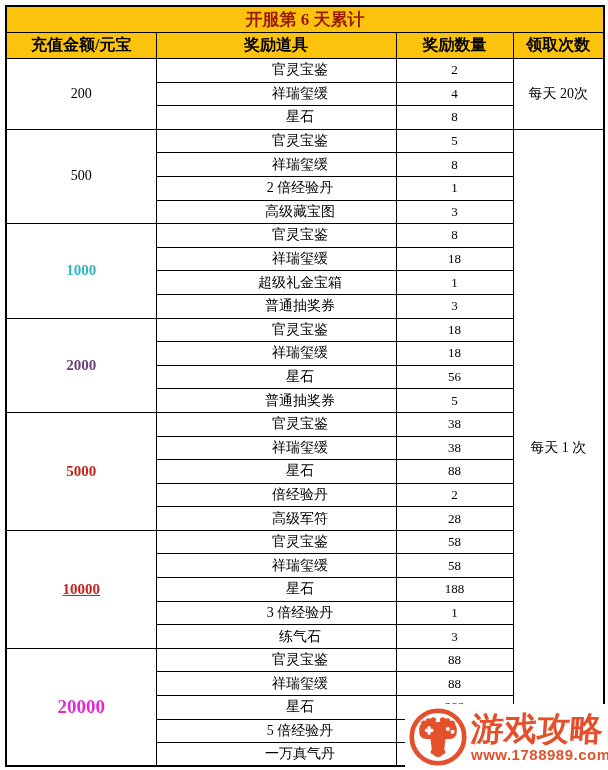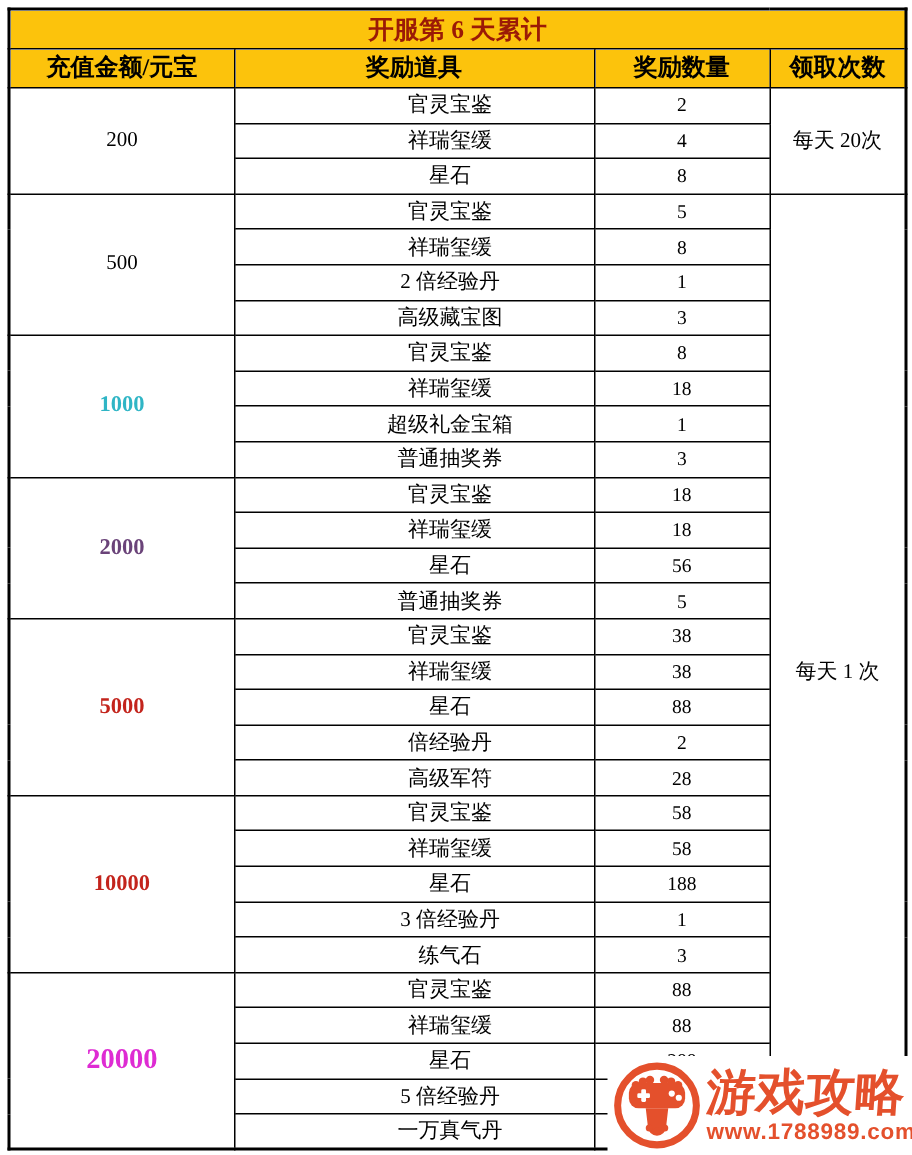--- a/index.html
+++ b/index.html
@@ -146,21 +146,21 @@
       </tr>
       <tr class="data-row">
         <td class="item-cell">倍经验丹</td>
         <td class="qty-cell">2</td>
       </tr>
       <tr class="data-row">
         <td class="item-cell">高级军符</td>
         <td class="qty-cell">28</td>
       </tr>
       <tr class="data-row">
-        <td class="amount-cell" rowspan="5" style="color: rgb(195, 36, 28); font-weight: bold; font-size: 15px;">10000</td>
+        <td class="amount-cell" rowspan="5" style="color: rgb(195, 36, 28); font-weight: bold; font-size: 15px; text-decoration: underline;">10000</td>
         <td class="item-cell">官灵宝鉴</td>
         <td class="qty-cell">58</td>
       </tr>
       <tr class="data-row">
         <td class="item-cell">祥瑞玺缓</td>
         <td class="qty-cell">58</td>
       </tr>
       <tr class="data-row">
         <td class="item-cell">星石</td>
         <td class="qty-cell">188</td>

